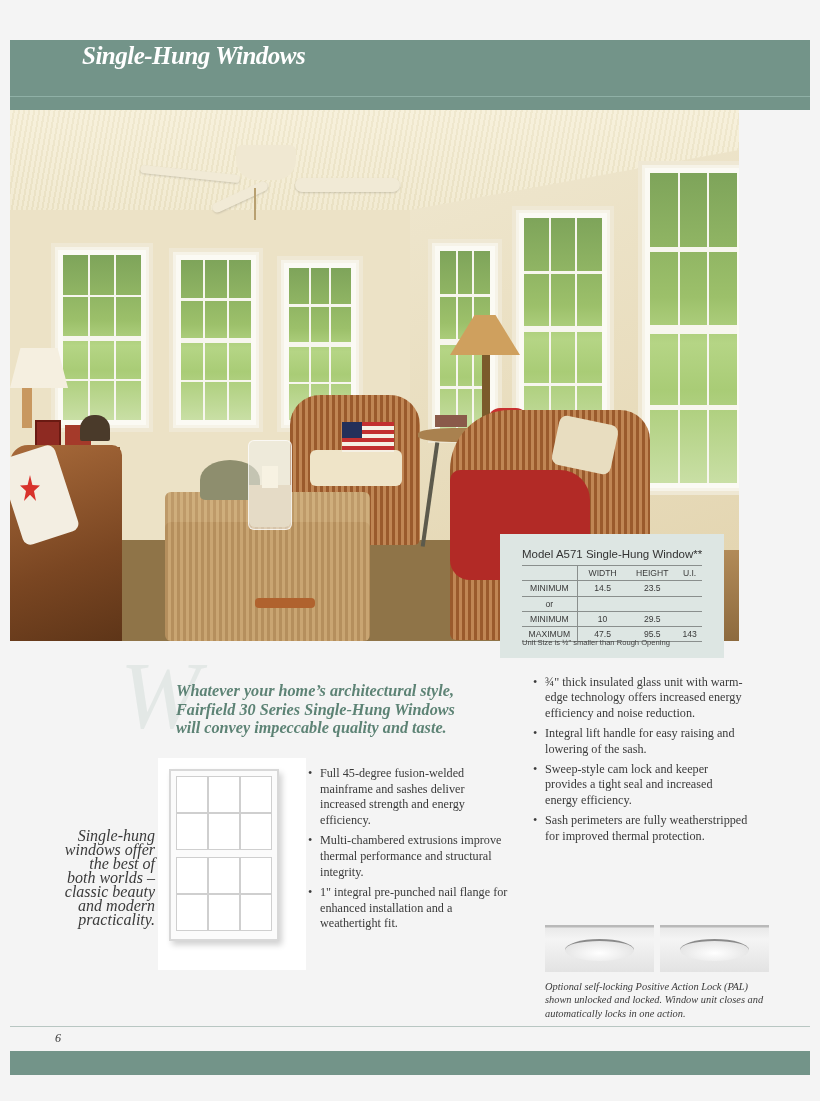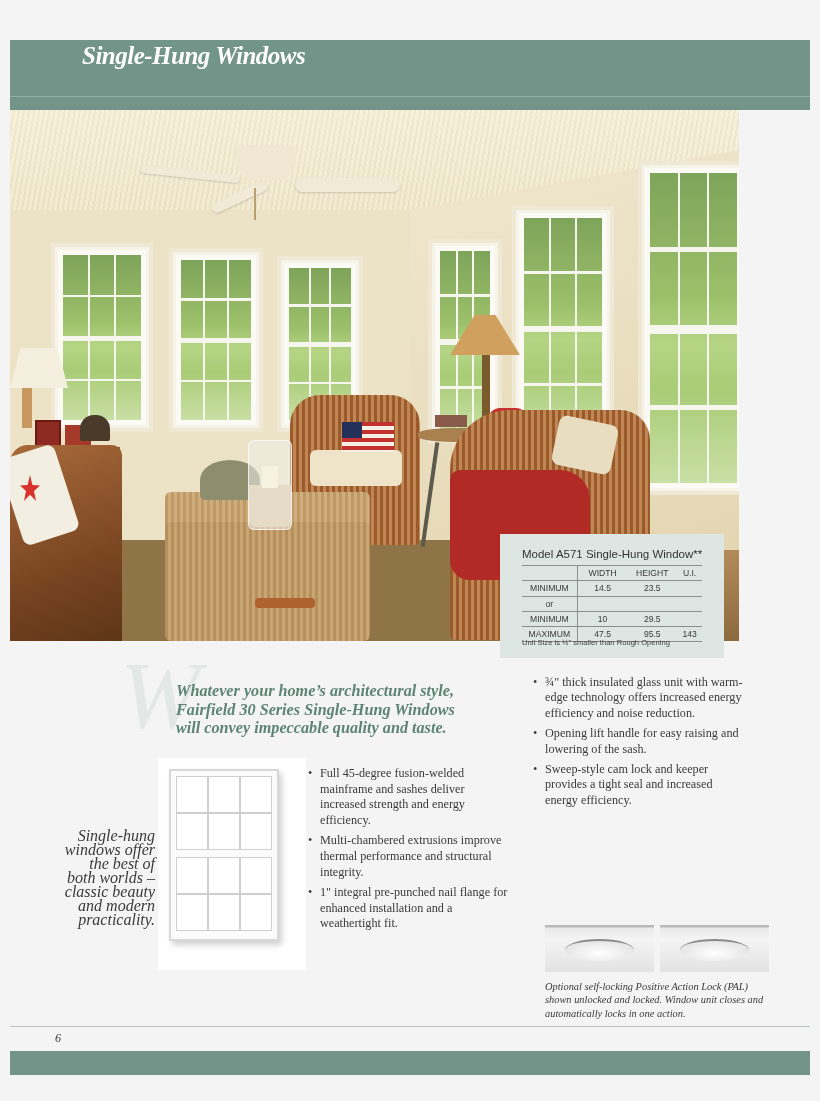--- a/index.html
+++ b/index.html
@@ -219,22 +219,23 @@
   <ul class="bullets">
     <li>Full 45-degree fusion-welded mainframe and sashes deliver increased strength and energy efficiency.</li>
     <li>Multi-chambered extrusions improve thermal performance and structural integrity.</li>
     <li>1" integral pre-punched nail flange for enhanced installation and a weathertight fit.</li>
   </ul>
 </div>
 
 <div class="abs right-col">
   <ul class="bullets">
     <li>¾" thick insulated glass unit with warm-edge technology offers increased energy efficiency and noise reduction.</li>
-    <li>Opening lift handle for easy raising and lowering of the sash.</li>
+    <li>Integral lift handle for easy raising and lowering of the sash.</li>
     <li>Sweep-style cam lock and keeper provides a tight seal and increased energy efficiency.</li>
+    <li>Sash perimeters are fully weatherstripped for improved thermal protection.</li>
   </ul>
 </div>
 
 <div class="abs lock-img" style="left:545px;width:109px;">
     <div class="handle"></div>
   </div>
 <div class="abs lock-img" style="left:660px;width:109px;">
     <div class="handle"></div>
   </div>
 <div class="abs lock-caption">Optional self-locking Positive Action Lock (PAL) shown unlocked and locked. Window unit closes and automatically locks in one action.</div>

